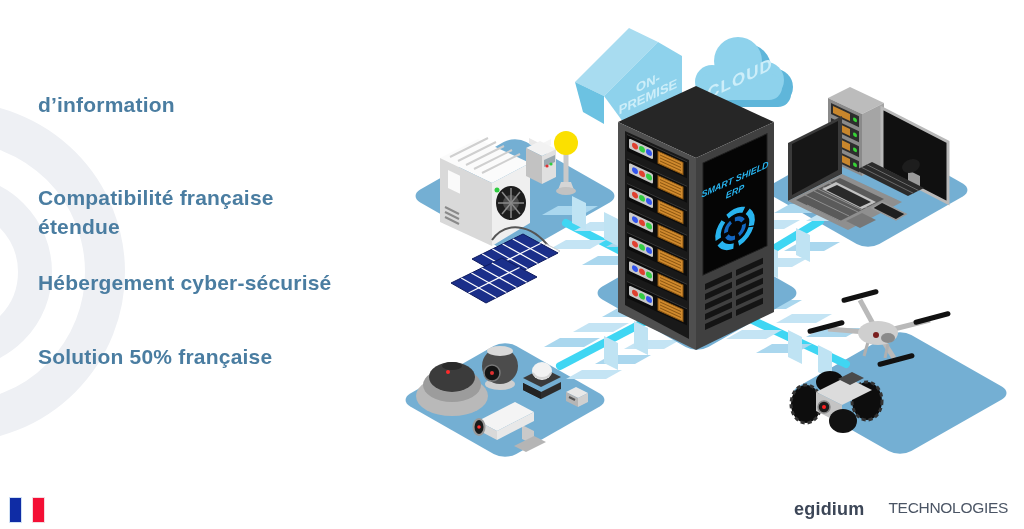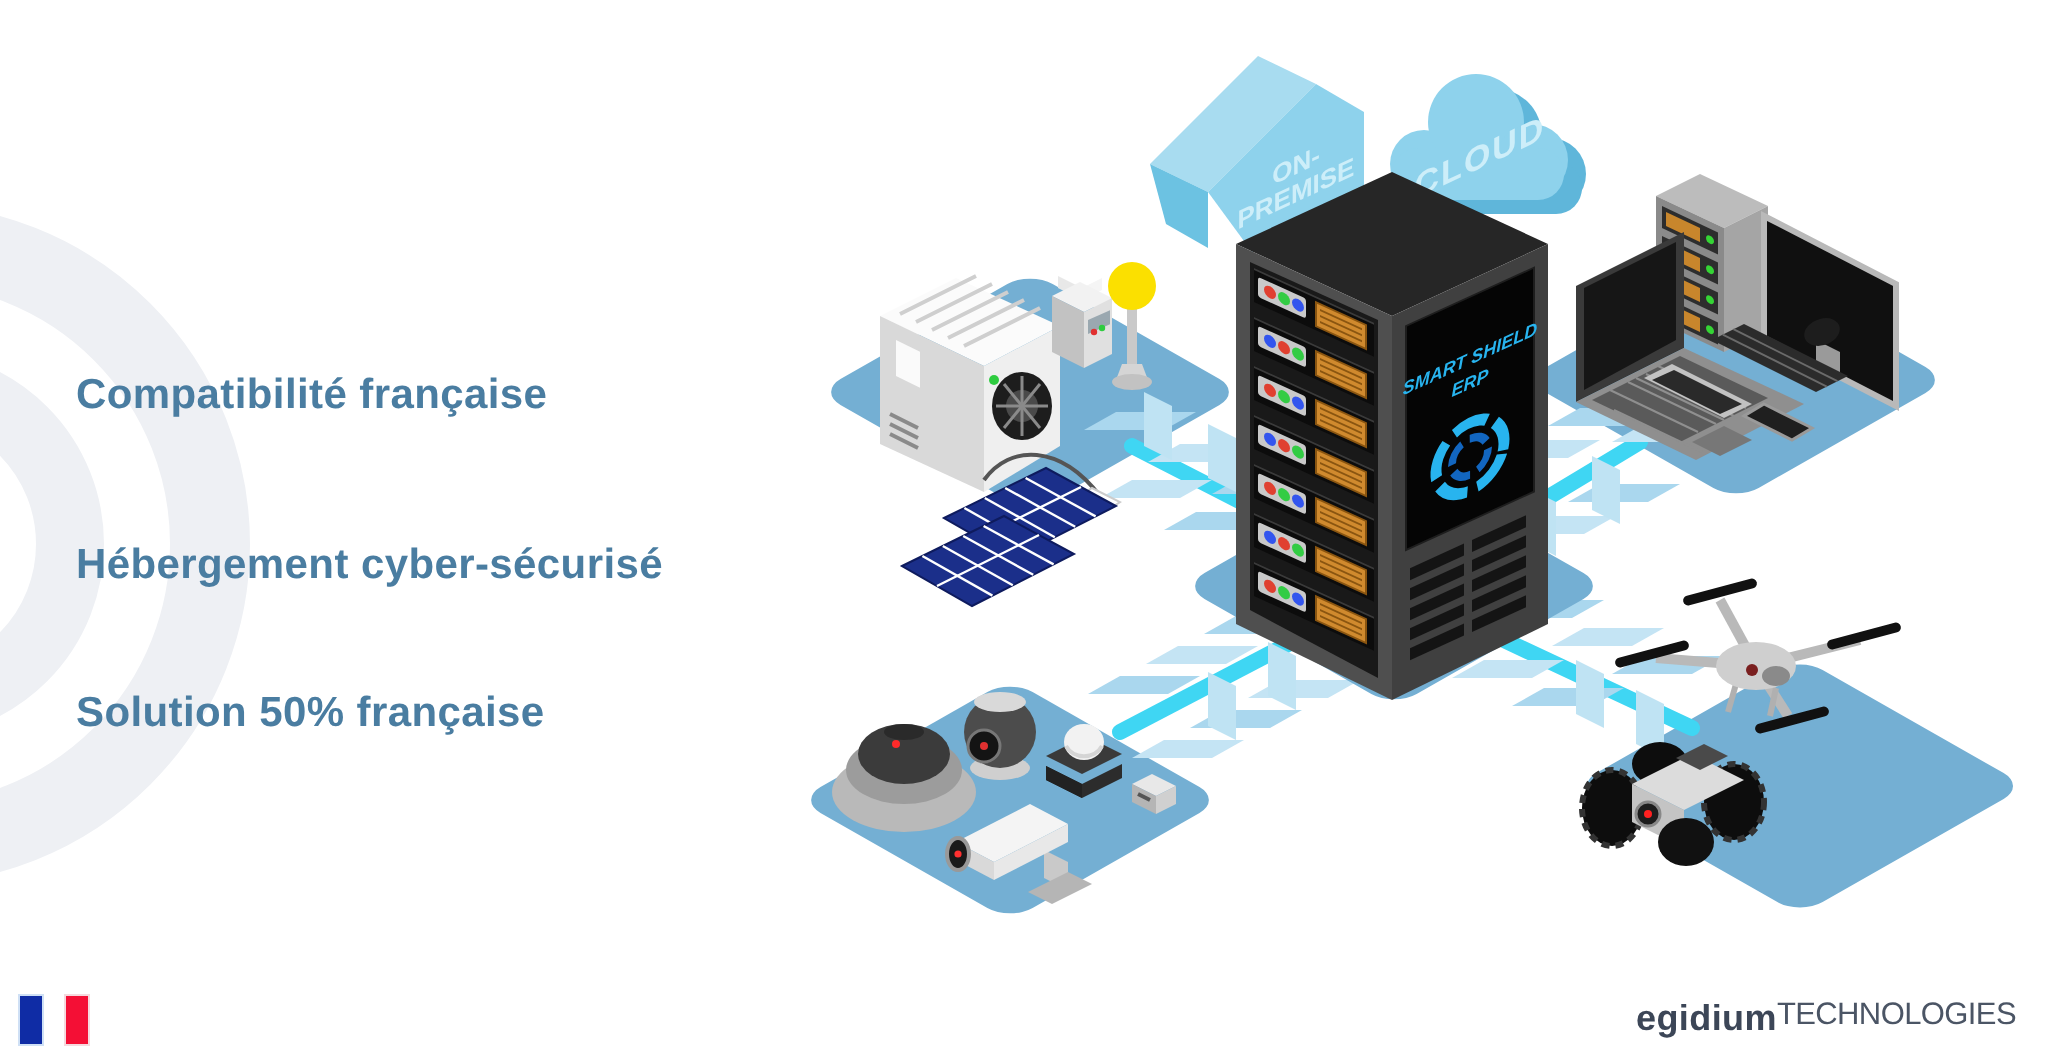--- a/index.html
+++ b/index.html
@@ -15,37 +15,39 @@
   }
   .b1{top:90px}.b2{top:183px}.b3{top:268px}.b4{top:342px}
   .diagram{position:absolute;left:0;top:0;z-index:1;}
   .footer-flag{position:absolute;left:9px;top:497px;width:36px;height:24px;display:flex;z-index:3;}
   .flag-band{flex:1 1 0;height:100%;}
   .flag-blue{background:#0f2ca5;border:1px solid #cfe0f5;}
   .flag-white{background:#ffffff;}
   .flag-red{background:#f40f35;border:1px solid #f5d9de;}
   .footer-logo{position:absolute;right:16px;bottom:9px;display:flex;align-items:flex-start;z-index:3;}
   .brand-bold{font-size:18px;font-weight:700;color:#3c4657;letter-spacing:.2px;}
-  .brand-light{font-size:15.5px;font-weight:400;color:#4b5565;letter-spacing:-.3px;}
+  .brand-light{font-size:15.5px;font-weight:400;color:#4b5565;letter-spacing:-.3px;margin-left:24px;}
 </style>
 </head>
 <body>
 
 <div class="canvas">
 
   <svg class="watermark" width="1024" height="529" viewBox="0 0 1024 529">
     <circle cx="-45" cy="272" r="150" fill="none" stroke="#eef0f4" stroke-width="40"></circle>
     <circle cx="-45" cy="272" r="80" fill="none" stroke="#eef0f4" stroke-width="34"></circle>
   </svg>
 
   <div class="bullets">
     <div class="bullet b1">
+      <div>d’information</div>
     </div>
     <div class="bullet b2">
       <div>Compatibilité française</div>
+      <div>étendue</div>
     </div>
     <div class="bullet b3">
       <div>Hébergement cyber-sécurisé</div>
     </div>
     <div class="bullet b4">
       <div>Solution 50% française</div>
     </div>
   </div>
 
   <svg class="diagram" width="1024" height="529" viewBox="0 0 1024 529">

